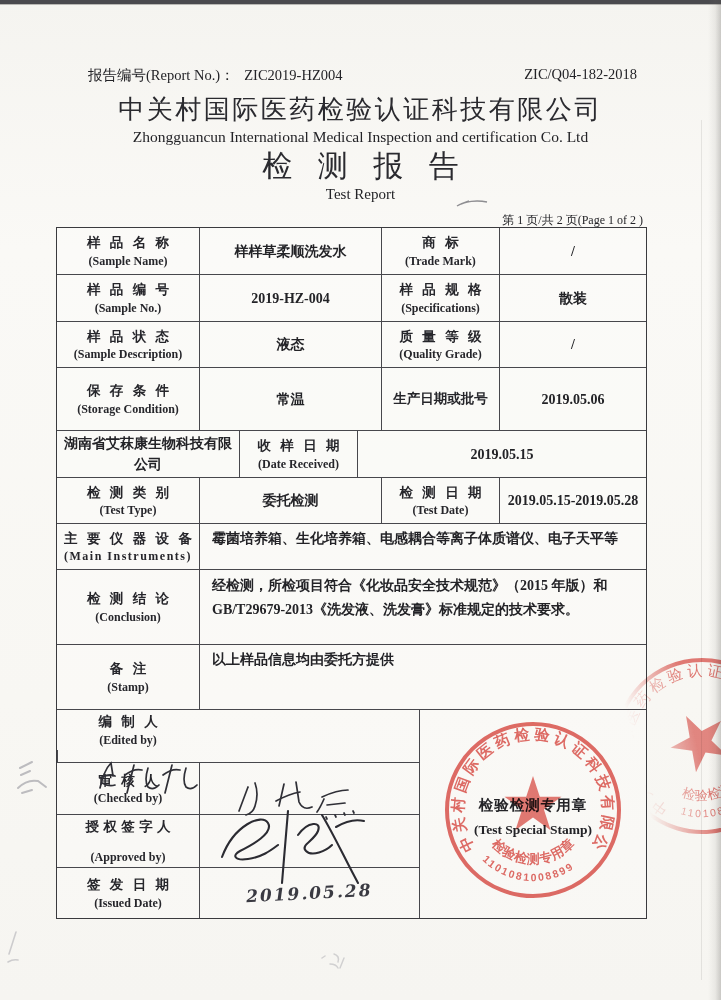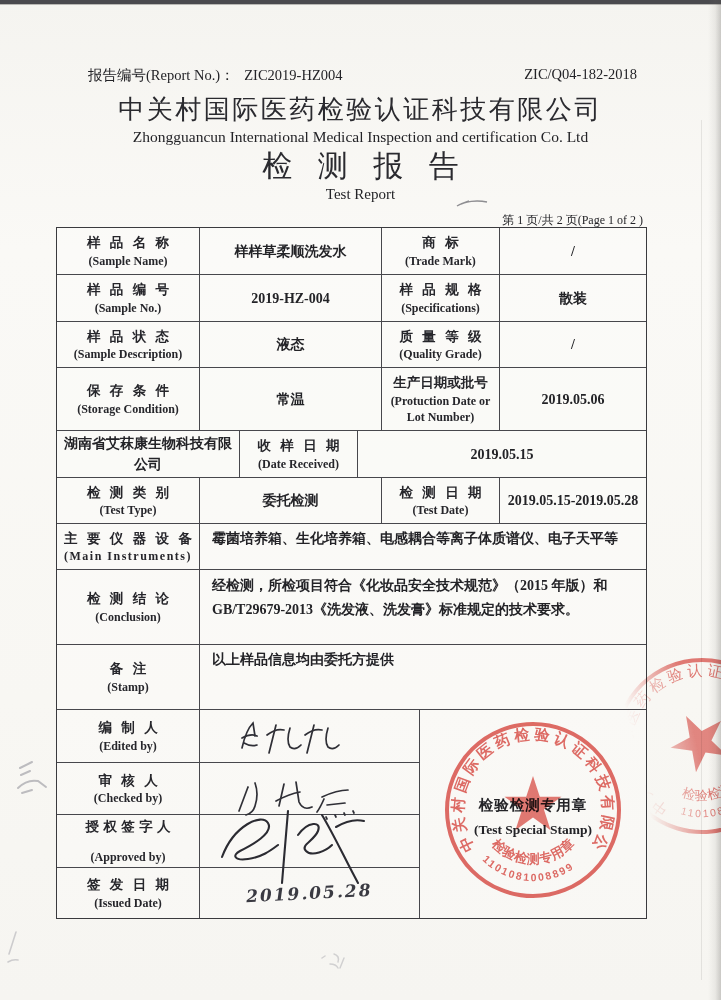--- a/index.html
+++ b/index.html
@@ -134,21 +134,20 @@
     <div class="trow" style="height:62px;">
       <div class="cell c1">
         <span class="lbl-cn">保 存 条 件</span>
         <span class="lbl-en">(Storage Condition)</span>
       </div>
       <div class="cell c2">
           <span class="val">常温</span>
         </div>
       <div class="cell c3">
         <span class="lbl-cn nospace">生产日期或批号</span>
-        <span class="lbl-en">(Protuction Date or Lot Number)</span>
       </div>
       <div class="cell c4">
           <span class="val">2019.05.06</span>
         </div>
     </div>
 
     <div class="trow" style="height:46px;">
       <div class="cell c2">
           <span class="val">湖南省艾菻康生物科技有限公司</span>
         </div>
@@ -204,21 +203,21 @@
         <span class="lbl-en">(Stamp)</span>
       </div>
       <div class="cell wideval" style="flex:1;">
         <span class="val">以上样品信息均由委托方提供</span>
       </div>
     </div>
 
     <div class="sig-section">
       <div class="sig-left">
 
-        <div class="sig-row" style="height:52px;">
+        <div class="sig-row" style="height:52px;flex-direction:column;">
           <div class="cell c1" style="border-left:none;">
             <span class="lbl-cn">编 制 人</span>
             <span class="lbl-en">(Edited by)</span>
           </div>
           <div class="sigval">
             <svg class="hand-svg" width="220" height="52" viewBox="0 0 220 52" xmlns="http://www.w3.org/2000/svg">
               <g stroke="#2f2f36" stroke-width="1.7" fill="none" stroke-linecap="round">
                 <path d="M42,38 q4,-18 11,-25 l2,13"></path>
                 <path d="M42,28 q9,-5 15,-2 m-13,7 q7,4 13,2"></path>
                 <path d="M76,15 l-7,28"></path>

